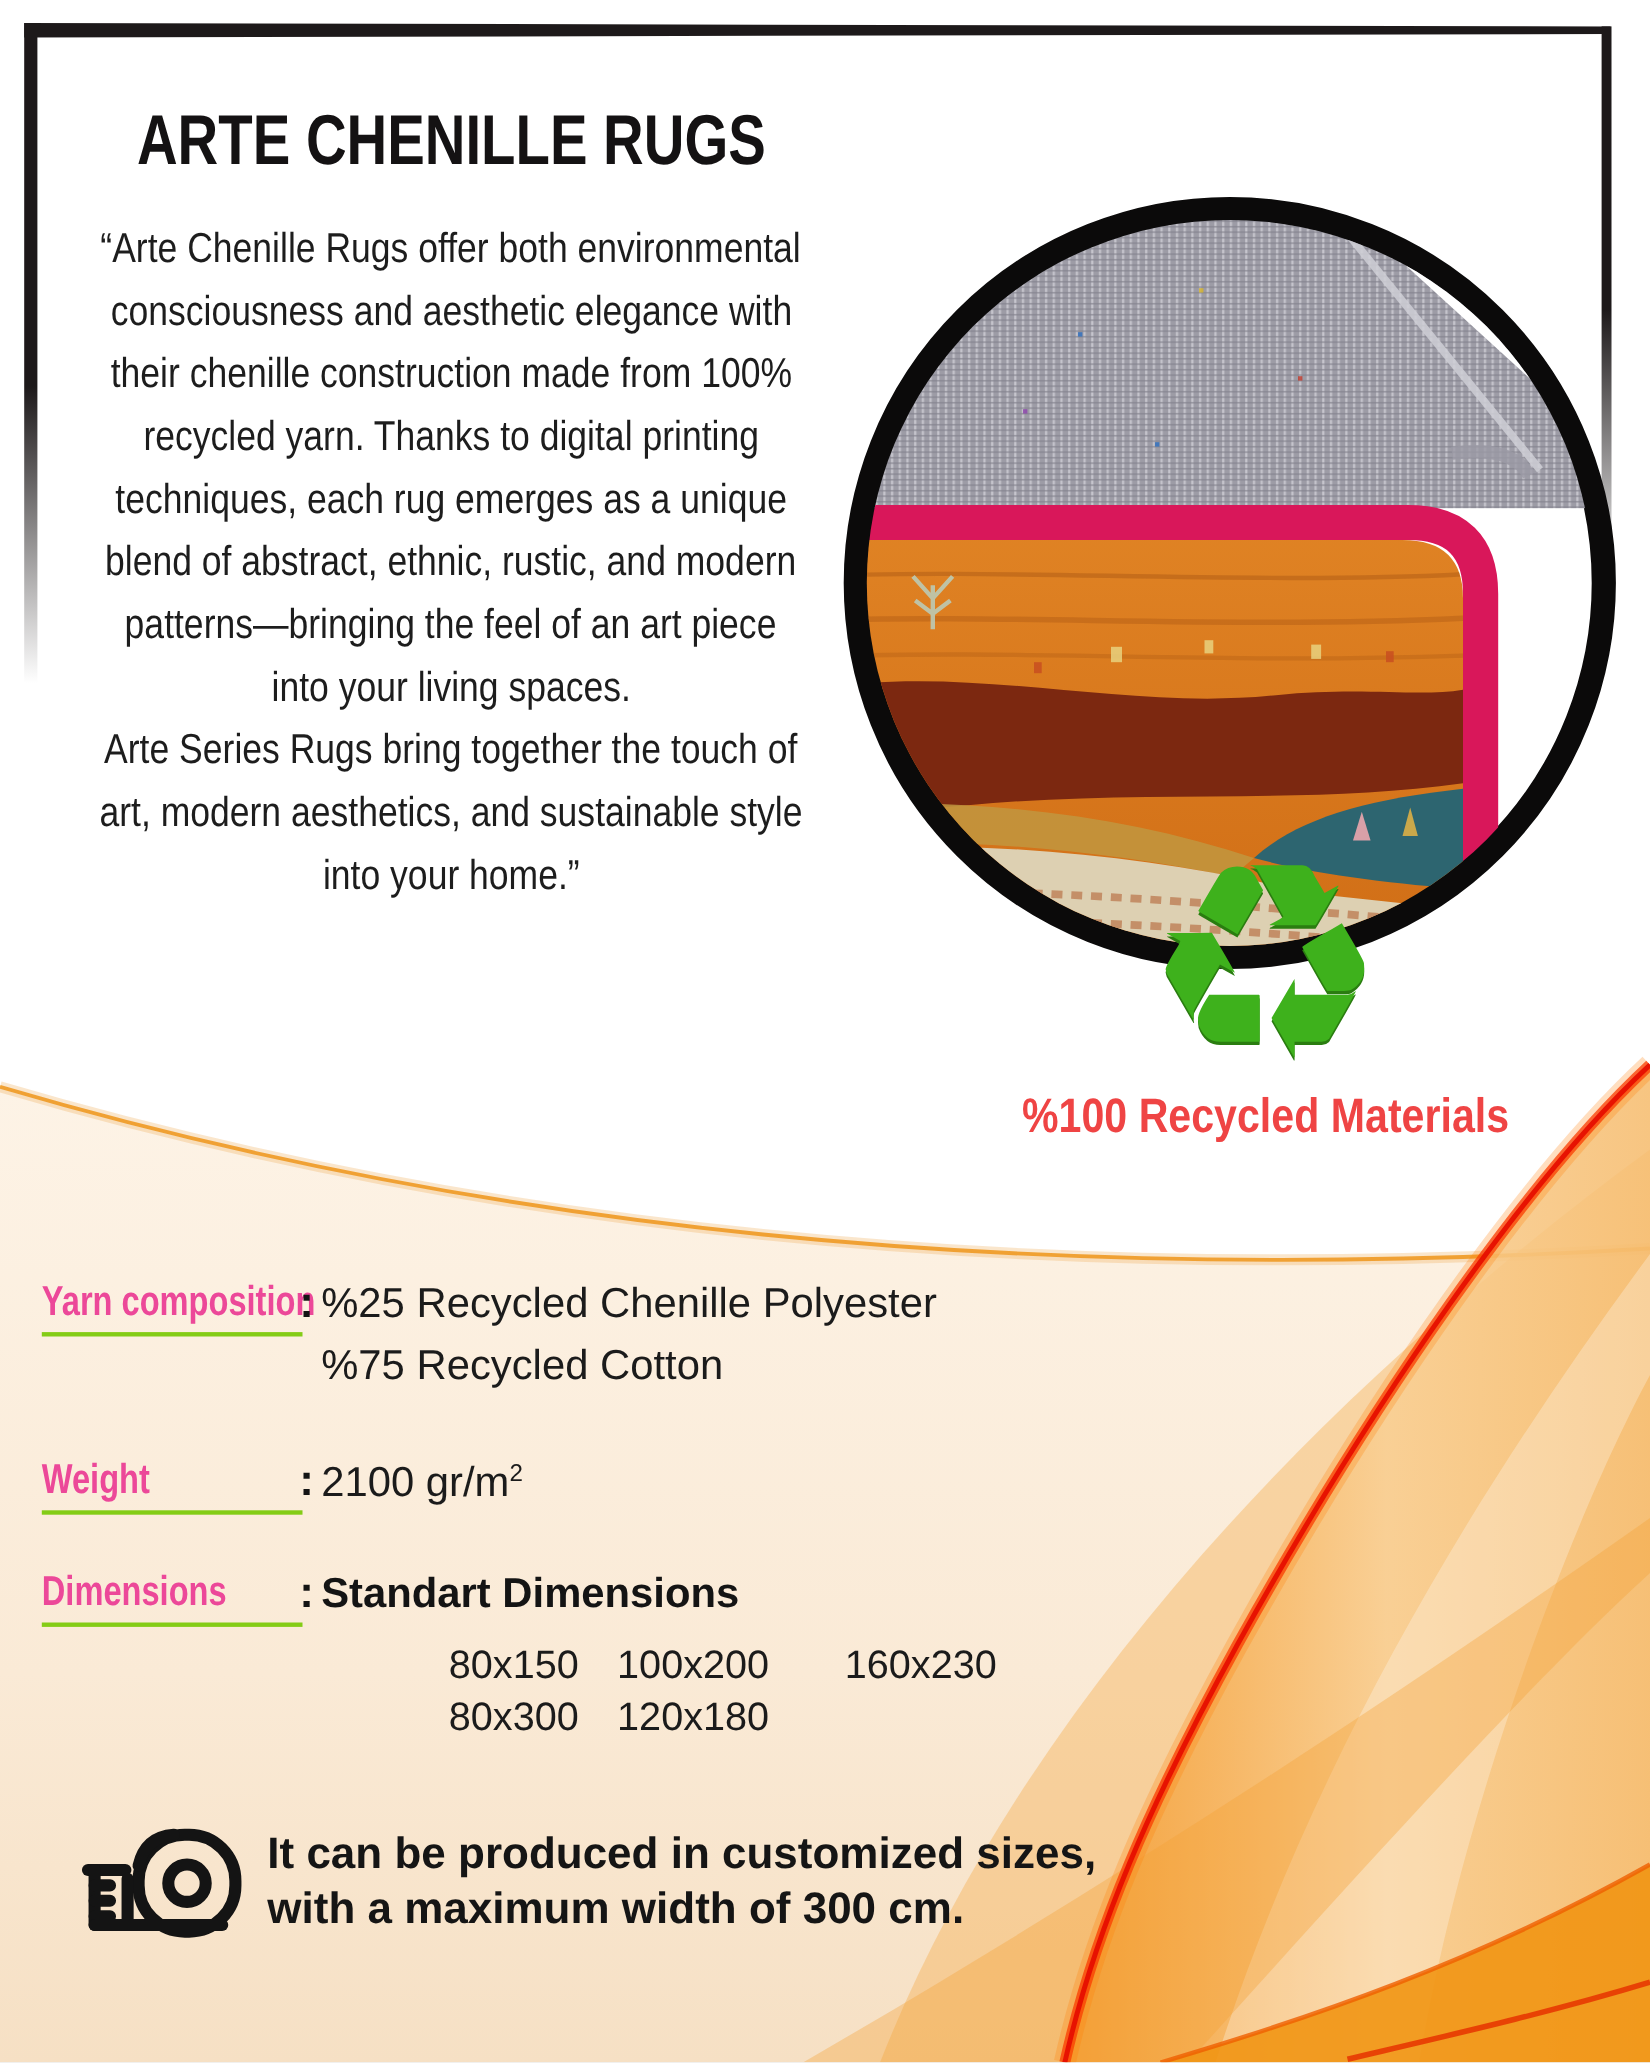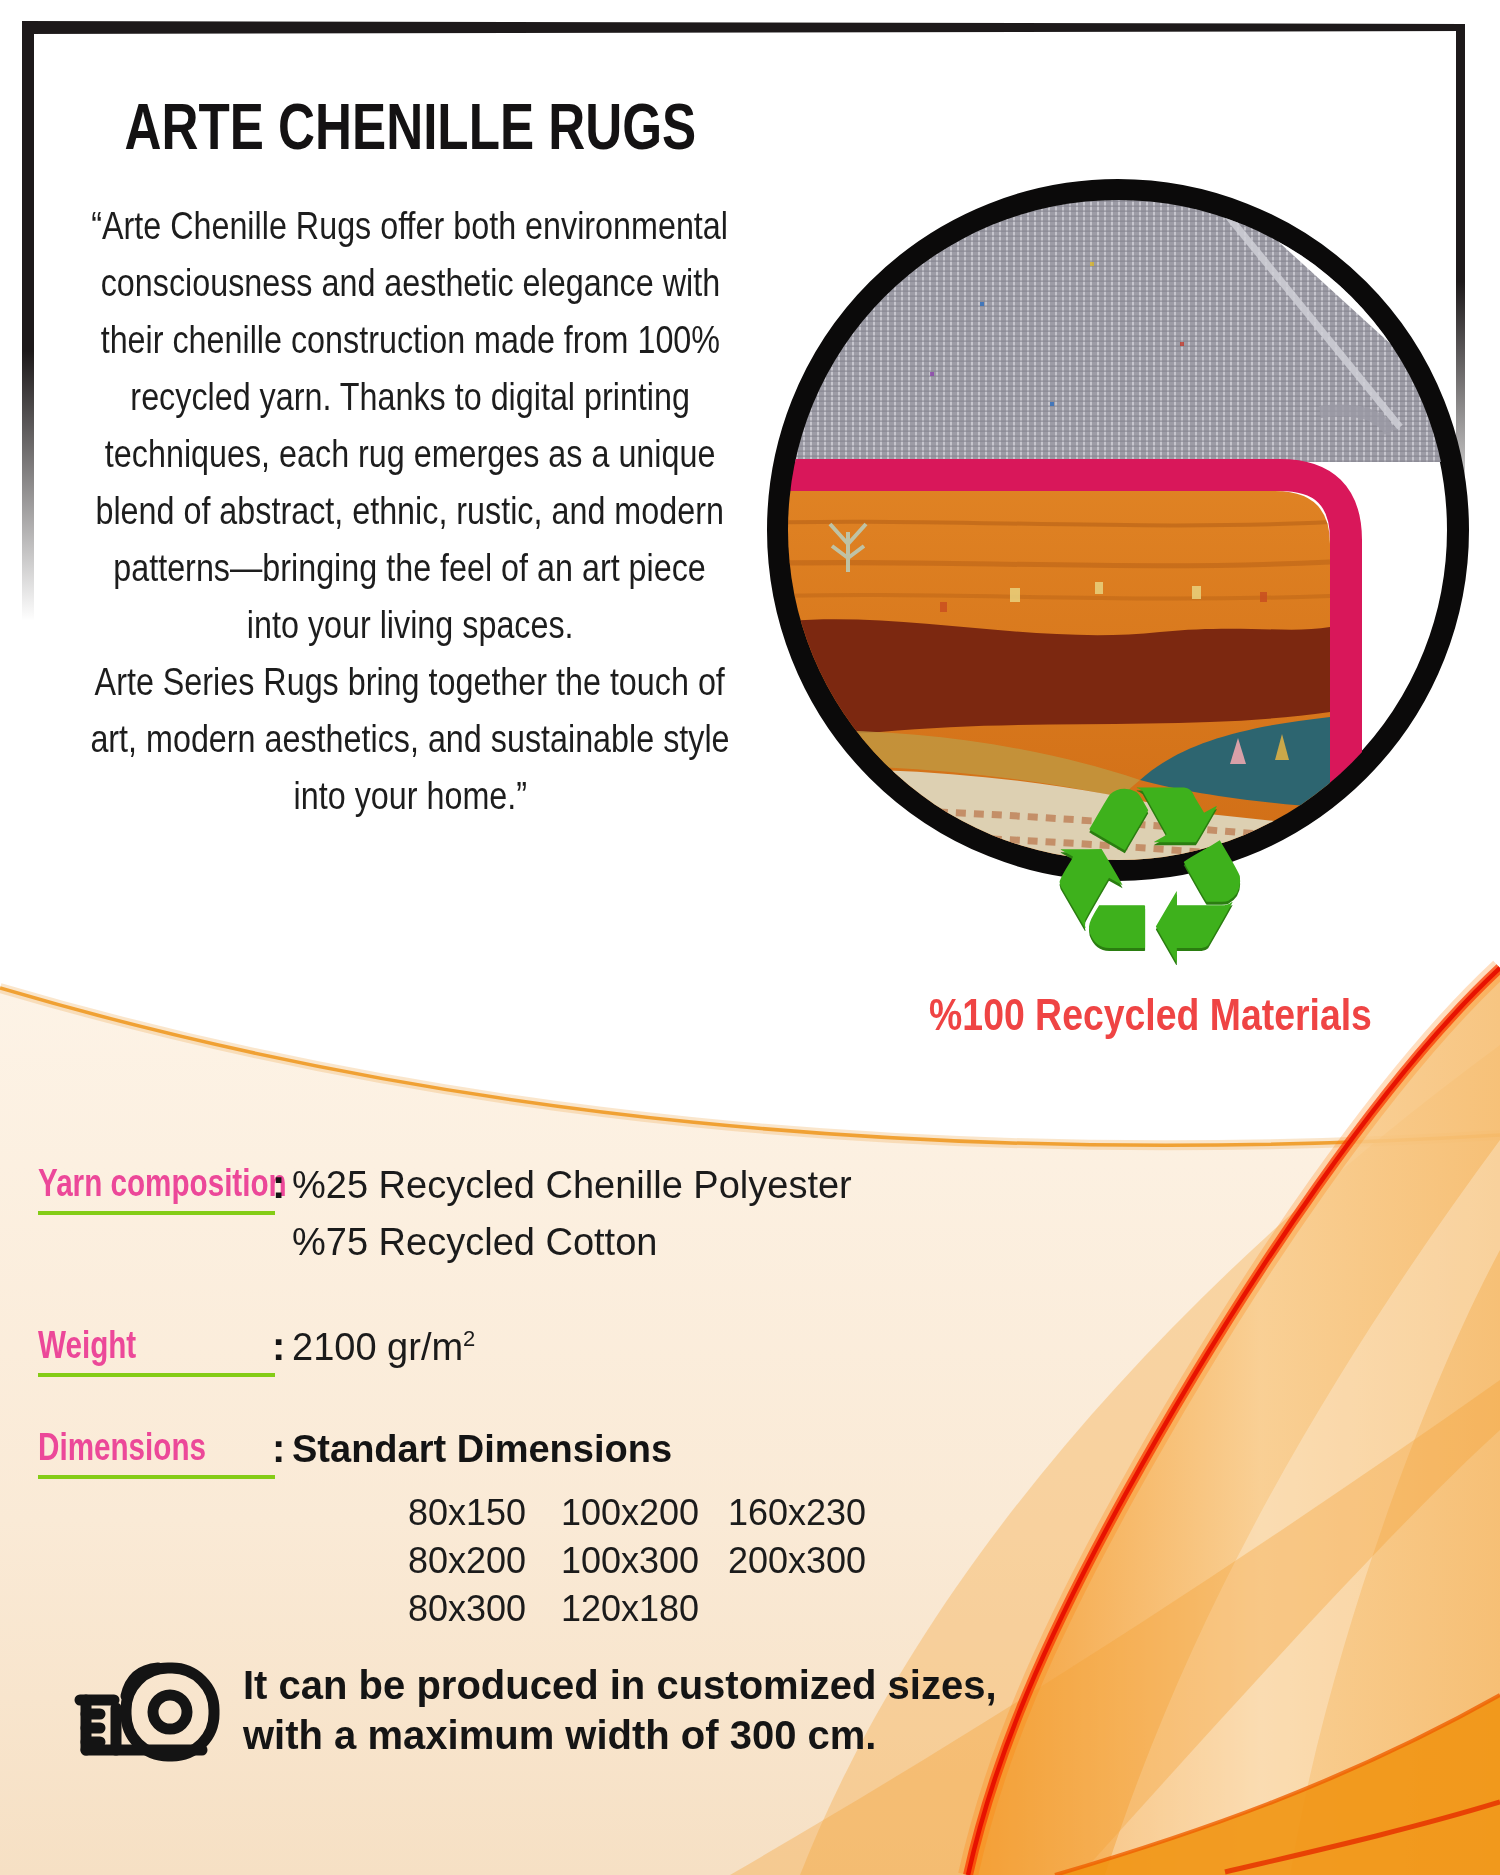--- a/index.html
+++ b/index.html
@@ -47,21 +47,21 @@
   .spec-colon { left:272px; font-size:40px; font-weight:bold; color:#141414; }
   .spec-value { left:292px; font-size:38px; color:#1b1b1b; white-space:nowrap; }
   .spec-value.bold { font-weight:bold; color:#141414; }
   .spec-value sup { font-size:22px; }
 
   .sizes-grid { left:408px; top:1492px; }
   .sizes-row { display:flex; height:48px; }
   .size-cell { font-size:36px; color:#1b1b1b; }
   .size-cell.c1 { width:153px; }
   .size-cell.c2 { width:167px; }
-  .size-cell.c3 { width:170px; }
+  .size-cell.c3 { width:170px;margin-left:40px; }
 
   .note-text { left:243px; top:1660px; }
   .note-line { font-size:40px; font-weight:bold; color:#151515; line-height:50px; white-space:nowrap; }
 
   .frame-svg, .waves-svg { pointer-events:none; }
 </style>
 </head>
 <body>
 
 <div class="page">
@@ -236,25 +236,20 @@
   <div class="abs spec-colon" style="top:1426px">:</div>
   <div class="abs spec-value bold" style="top:1428px">Standart Dimensions</div>
 
   <div class="abs sizes-grid">
     <div class="sizes-row">
       <div class="size-cell c1">80x150</div>
       <div class="size-cell c2">100x200</div>
       <div class="size-cell c3">160x230</div>
     </div>
     <div class="sizes-row">
-      <div class="size-cell c1">80x200</div>
-      <div class="size-cell c2">100x300</div>
-      <div class="size-cell c3">200x300</div>
-    </div>
-    <div class="sizes-row">
       <div class="size-cell c1">80x300</div>
       <div class="size-cell c2">120x180</div>
       <div class="size-cell c3"></div>
     </div>
   </div>
 
   <svg class="abs" style="left:70px;top:1652px" width="168" height="112" viewBox="0 0 168 112">
     <g fill="none" stroke="#141414" stroke-width="11" stroke-linecap="round" stroke-linejoin="round">
       <rect x="56" y="16" width="88" height="88" rx="42"></rect>
       <circle cx="100" cy="60" r="17"></circle>

